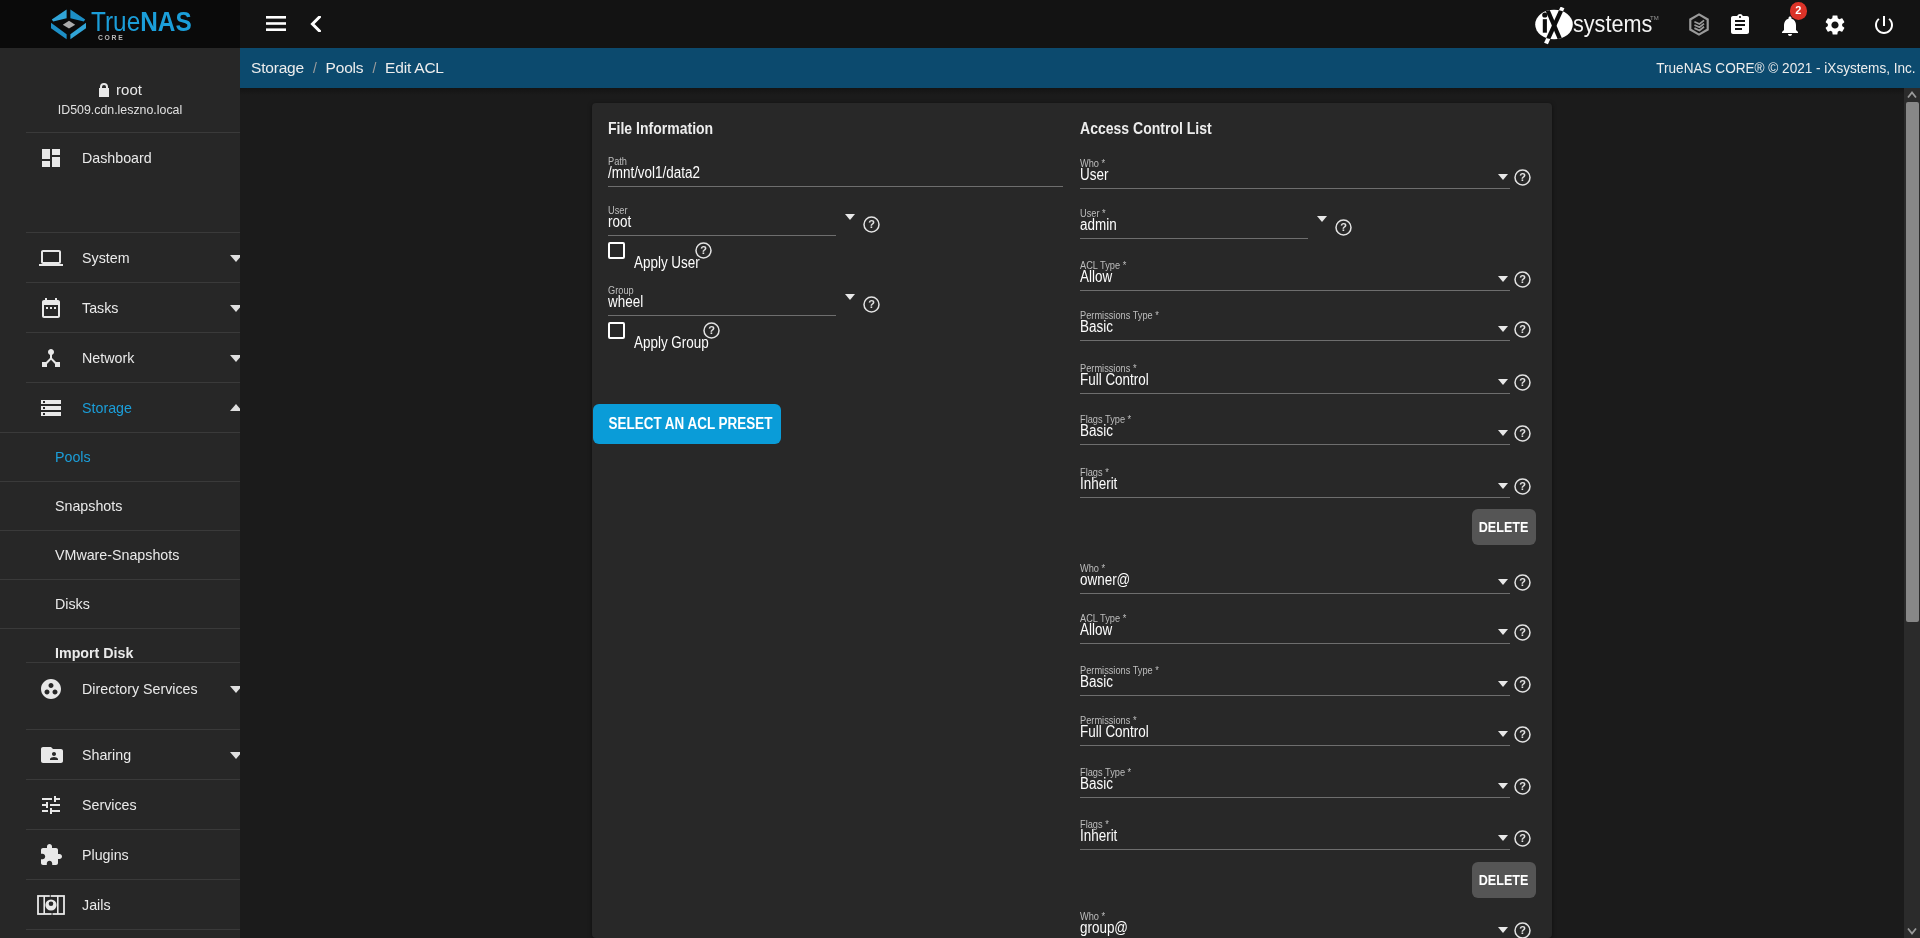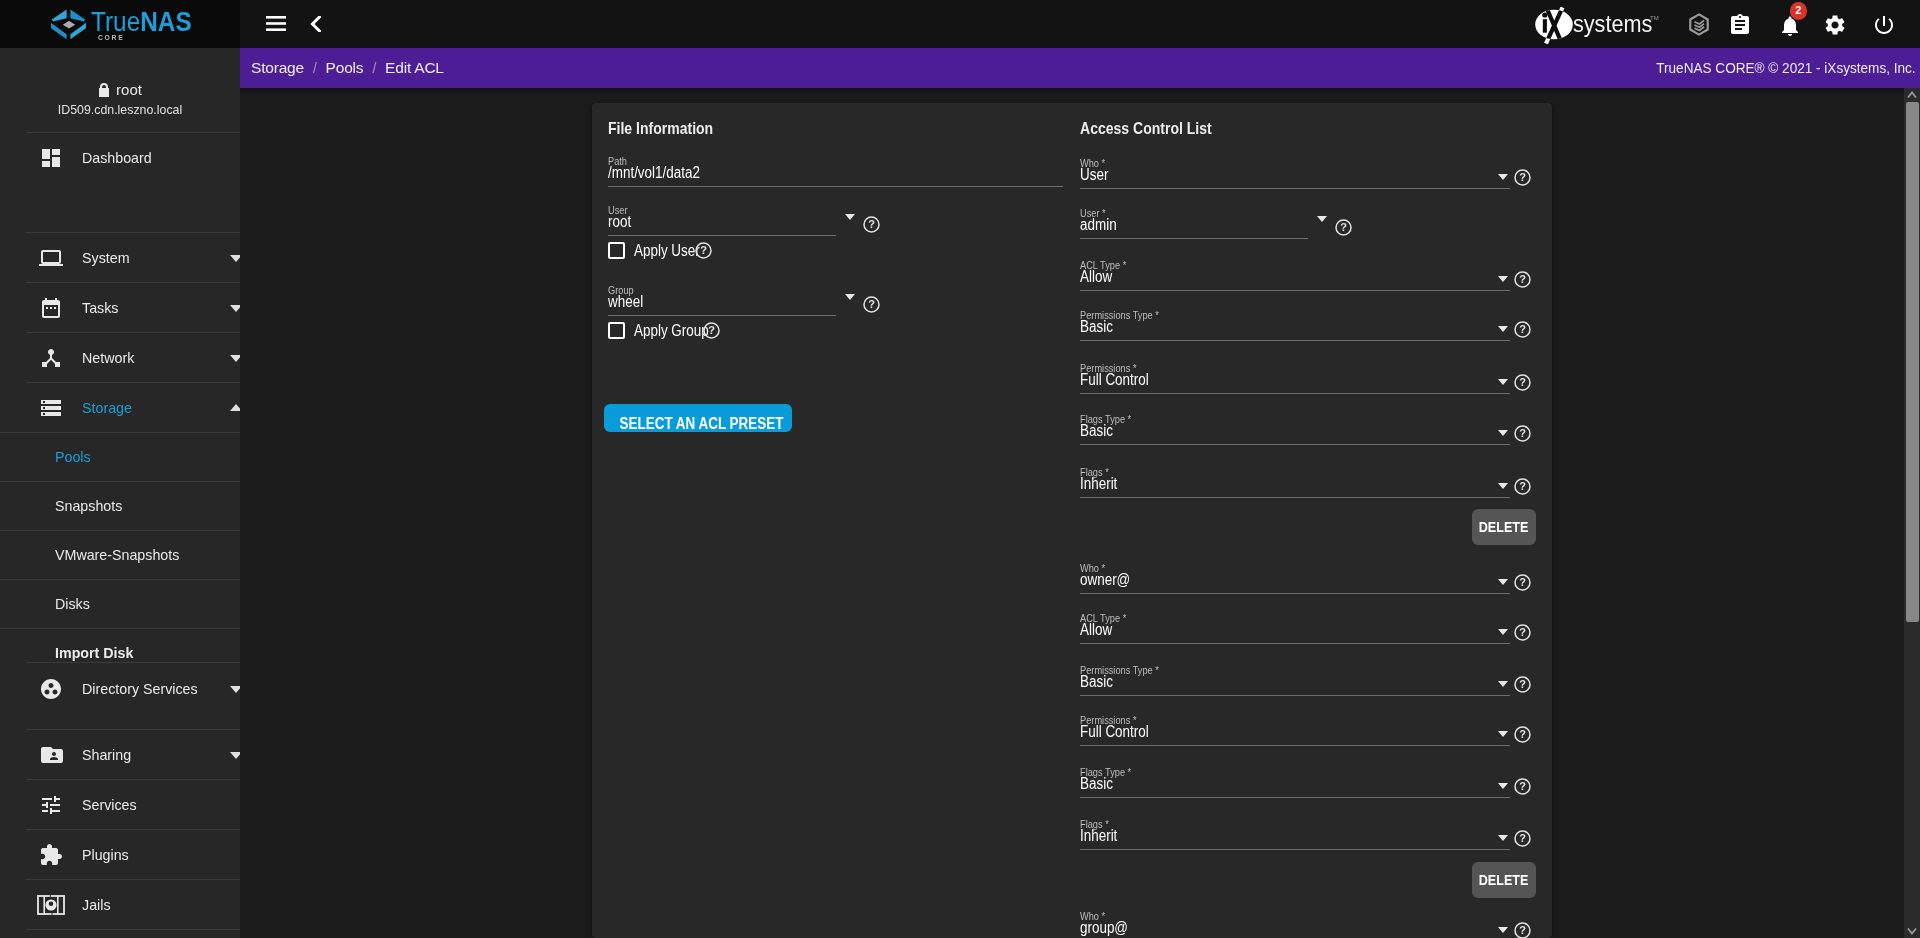--- a/index.html
+++ b/index.html
@@ -10,21 +10,21 @@
   
   #topbar-left { left:0; top:0; width:240px; height:48px; background:#0a0a0a; }
   #topbar-right { left:240px; top:0; width:1680px; height:48px; background:#131313; }
 
   #logo-text { left:91px; top:6px; font-size:28px; color:#1b9ed9;
       transform:scaleX(0.87); transform-origin:0 50%; white-space:nowrap; }
   #logo-text b { font-weight:700; }
   #logo-core { left:98px; top:33.5px; font-size:6.8px; font-weight:700; letter-spacing:1.7px; color:#b9b9b9; }
 
   
-  #crumbbar { left:240px; top:48px; width:1680px; height:40px; background:#4c1d95; }
+  #crumbbar { left:240px; top:48px; width:1680px; height:40px; background:#0c4a6e; }
   #crumbs { left:11px; top:0; height:40px; line-height:40px; font-size:15.5px; letter-spacing:-0.2px; color:#ededed; }
   #crumbs .sep { color:#9e9e9e; font-size:14px; padding:0 9px; }
   #copyright { right:4px; top:0; height:40px; line-height:40px; font-size:15px; color:#ededed; transform:scaleX(0.905); transform-origin:100% 50%; }
 
   
   #sidebar { left:0; top:48px; width:240px; height:890px; background:#272727; }
   #user-name { left:0; top:33px; width:240px; text-align:center; font-size:15px; color:#e8e8e8; }
   #user-host { left:0; top:54px; width:240px; text-align:center; font-size:13.3px; color:#e0e0e0; transform:scaleX(0.93); }
   .mi { left:0; width:240px; border-top:1px solid rgba(255,255,255,0.09);margin-left:26px; }
   .mi .ic { position:absolute; left:13px; top:50%; margin-top:-12px; width:24px; height:24px; }
@@ -58,21 +58,21 @@
   .f .help { position:absolute; top:17px; }
   .w430 { width:430px; }
   .w228 { width:228px; }
   .w430 .car { right:2px; }
   .w430 .help { right:-21px; }
   .w228 .car { right:-19px; top:14.5px; }
   .w228 .help { right:-44px; }
 
   .chkrow { position:absolute; height:18px; }
   .chk { position:absolute; left:0; top:0; width:17px; height:17px; border:2px solid #ffffff; border-radius:2px; }
-  .chkrow .tx { position:absolute; left:26px; top:0; height:18px; white-space:nowrap; }
+  .chkrow .tx { position:absolute; left:26px; top:12px; height:18px; white-space:nowrap; }
   .chkrow .tx span { display:inline-block; font-size:16px; line-height:18px; color:#fdfdfd;
       transform:scaleX(0.84); transform-origin:0 50%; white-space:nowrap; }
   .chkrow .help { position:absolute; top:0px; }
 
   .btn-blue { position:absolute; background:#0a9cd8; border-radius:6px; color:#ffffff; text-align:center; }
   .btn-blue span { display:inline-block; font-size:16px; font-weight:700;
       transform:scaleX(0.84); transform-origin:50% 50%; white-space:nowrap; }
   .btn-gray { position:absolute; background:#555555; border-radius:6px; color:#ffffff; text-align:center; }
   .btn-gray span { display:inline-block; font-size:15px; font-weight:700;
       transform:scaleX(0.84); transform-origin:50% 50%; white-space:nowrap; }
@@ -287,21 +287,21 @@
         </svg>
     </div>
     <div class="chkrow" style="left:15.5px;top:219px;">
       <div class="chk"></div>
         <div class="tx"><span>Apply Group</span></div>
       <svg class="help" style="left:95px;" width="17" height="17" viewBox="0 0 17 17">
           <circle cx="8.5" cy="8.5" r="7.5" fill="none" stroke="#e2e2e2" stroke-width="1.5"></circle>
           <text x="8.5" y="12.3" text-anchor="middle" font-size="11" font-weight="bold" fill="#e2e2e2" font-family="Liberation Sans">?</text>
         </svg>
     </div>
-    <div class="btn-blue" style="left:12px;top:300.5px;width:188px;height:28px;line-height:40px;"><span>SELECT AN ACL PRESET</span></div>
+    <div class="btn-blue" style="left:1px;top:300.5px;width:188px;height:40px;line-height:40px;"><span>SELECT AN ACL PRESET</span></div>
 
     <div class="ctitle" style="left:488px;top:17px;"><span>Access Control List</span></div>
 
     <div class="f w430" style="left:488px;top:49px;">
       <div class="lbl"><span>Who *</span></div>
         <div class="val"><span>User</span></div>
         <div class="ul"></div>
         <div class="car"></div>
       <svg class="help" width="17" height="17" viewBox="0 0 17 17">
           <circle cx="8.5" cy="8.5" r="7.5" fill="none" stroke="#e2e2e2" stroke-width="1.5"></circle>

